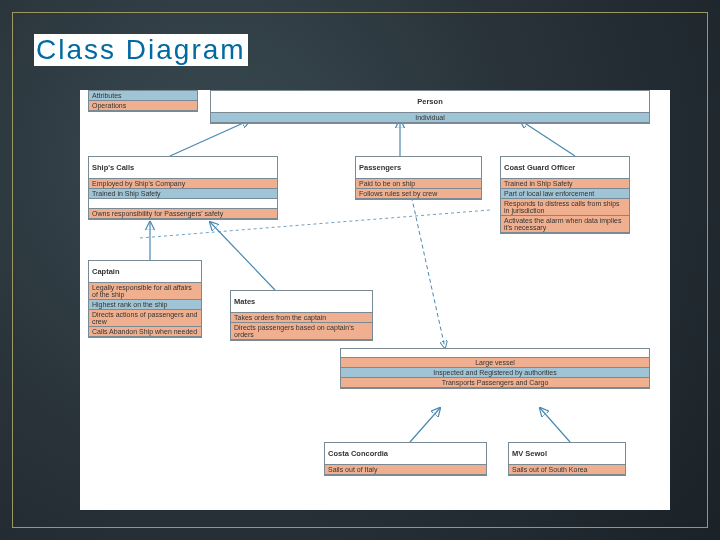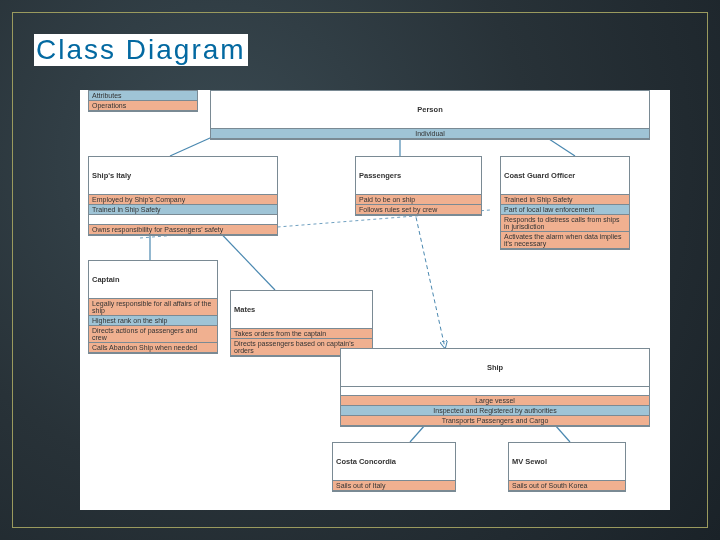--- a/index.html
+++ b/index.html
@@ -37,21 +37,21 @@
     font-size: 7px;
     color: #333;
   }
   .box {
     position: absolute;
     border: 1px solid #7a8a94;
     background: #fff;
   }
   .hdr {
     border-bottom: 1px solid #7a8a94;
-    padding: 14px 3px;
+    padding: 6px 3px;
     font-weight: bold;
     font-size: 7.5px;
   }
   .hdr.center { text-align: center; }
   .sec-blue {
     background: #9fc4d6;
     border-bottom: 1px solid #7a8a94;
     padding: 1px 3px;
   }
   .sec-orange {
@@ -108,64 +108,63 @@
     <div class="sec-blue">Attributes</div>
     <div class="sec-orange">Operations</div>
   </div>
 
   <div class="box" style="left:130px; top:0px; width:440px;">
     <div class="hdr center">Person</div>
     <div class="sec-blue center">Individual</div>
   </div>
 
   <div class="box" style="left:8px; top:66px; width:190px;">
-    <div class="hdr">Ship's Italy</div>
+    <div class="hdr">Ship's Calls</div>
     <div class="sec-orange">Employed by Ship's Company</div>
     <div class="sec-blue">Trained in Ship Safety</div>
     <div class="sec-plain" style="height:10px;"></div>
     <div class="sec-orange">Owns responsibility for Passengers' safety</div>
   </div>
 
   <div class="box" style="left:275px; top:66px; width:127px;">
     <div class="hdr">Passengers</div>
     <div class="sec-orange">Paid to be on ship</div>
     <div class="sec-orange">Follows rules set by crew</div>
   </div>
 
   <div class="box" style="left:420px; top:66px; width:130px;">
     <div class="hdr">Coast Guard Officer</div>
     <div class="sec-orange">Trained in Ship Safety</div>
     <div class="sec-blue">Part of local law enforcement</div>
     <div class="sec-orange">Responds to distress calls from ships in jurisdiction</div>
     <div class="sec-orange">Activates the alarm when data implies it's necessary</div>
   </div>
 
-  <div class="box" style="left:8px; top:170px; width:130px;">
+  <div class="box" style="left:8px; top:170px; width:114px;">
     <div class="hdr">Captain</div>
     <div class="sec-orange">Legally responsible for all affairs of the ship</div>
     <div class="sec-blue">Highest rank on the ship</div>
     <div class="sec-orange">Directs actions of passengers and crew</div>
     <div class="sec-orange">Calls Abandon Ship when needed</div>
   </div>
 
   <div class="box" style="left:150px; top:200px; width:143px;">
     <div class="hdr">Mates</div>
     <div class="sec-orange">Takes orders from the captain</div>
     <div class="sec-orange">Directs passengers based on captain's orders</div>
   </div>
 
   <div class="box" style="left:260px; top:258px; width:310px;">
-    <div class="hdr center">Ship</div>
     <div class="sec-plain" style="height:9px;"></div>
     <div class="sec-orange center">Large vessel</div>
     <div class="sec-blue center">Inspected and Registered by authorities</div>
     <div class="sec-orange center">Transports Passengers and Cargo</div>
   </div>
 
-  <div class="box" style="left:252px; top:352px; width:124px;">
+  <div class="box" style="left:244px; top:352px; width:163px;">
     <div class="hdr">Costa Concordia</div>
     <div class="sec-orange">Sails out of Italy</div>
   </div>
 
   <div class="box" style="left:428px; top:352px; width:118px;">
     <div class="hdr">MV Sewol</div>
     <div class="sec-orange">Sails out of South Korea</div>
   </div>
 
 </div>

